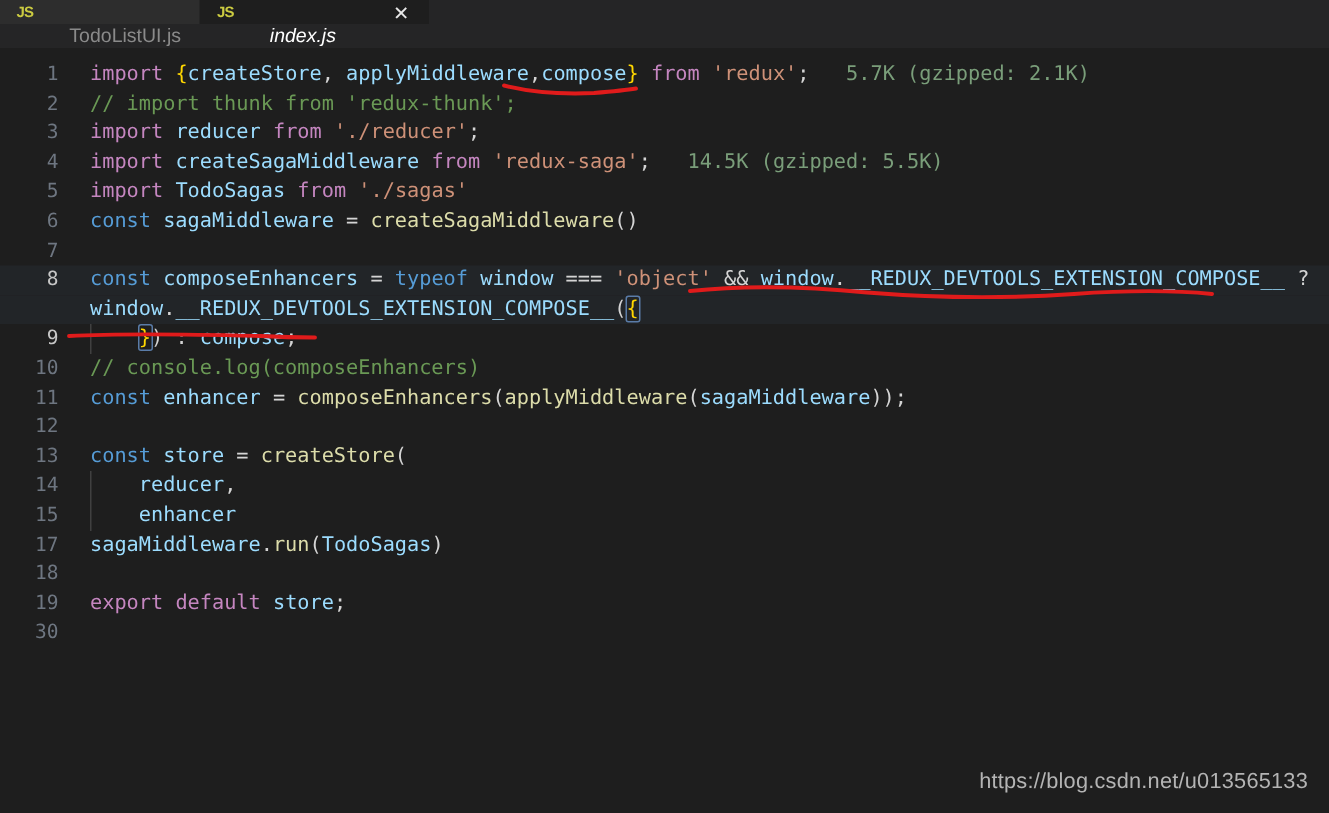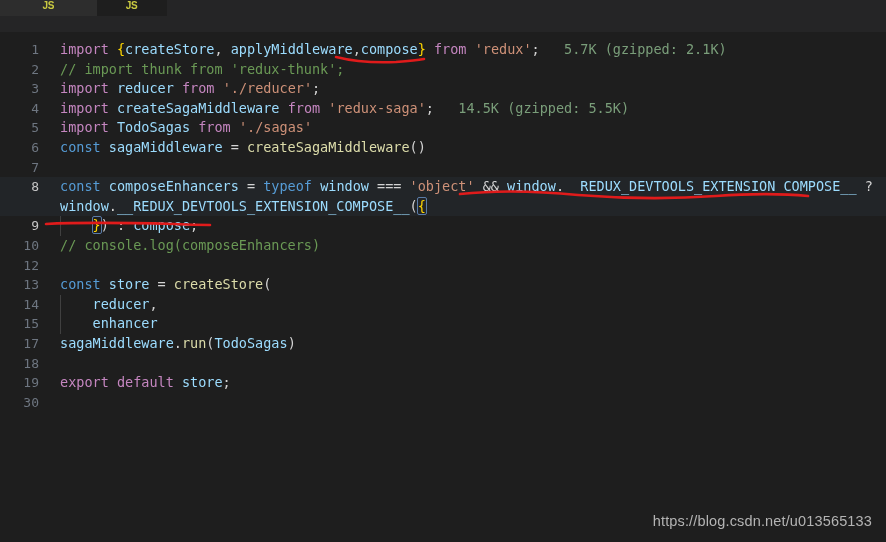--- a/index.html
+++ b/index.html
@@ -31,21 +31,20 @@
     gap: 24px;
     padding: 0 12px 0 11px;
     height: 16px;
     background: #2d2d2d;
     border-right: 1px solid #1e1e1e;
     font-family: "Liberation Sans", sans-serif;
     font-size: 13px;
     color: #8a8a8a;
     white-space: nowrap;
     cursor: pointer;
-    flex-direction: column;
   }
   .tab.active {
     background: #1e1e1e;
     color: #ffffff;
   }
   .tab.active .tab-label { font-style: italic; text-align: center; }
   .tab-icon {
     font-family: "Liberation Sans", sans-serif;
     font-weight: bold;
     font-size: 10px;
@@ -213,20 +212,24 @@
       <div class="row">
         <div class="gutter cur">9</div>
         <div class="codetext"><span class="iguide" style="left:10px;"></span><span class="pun">    </span><span class="brc bmatch">}</span><span class="pun">)</span><span class="op"> : </span><span class="var">compose</span><span class="pun">;</span></div>
       </div>
 
       <div class="row">
         <div class="gutter">10</div>
         <div class="codetext"><span class="cmt">// console.log(composeEnhancers)</span></div>
       </div>
 
+      <div class="row">
+        <div class="gutter">11</div>
+        <div class="codetext"><span class="kw">const</span><span class="pun"> </span><span class="var">enhancer</span><span class="op"> = </span><span class="fn">composeEnhancers</span><span class="pun">(</span><span class="fn">applyMiddleware</span><span class="pun">(</span><span class="var">sagaMiddleware</span><span class="pun">));</span></div>
+      </div>
 
       <div class="row">
         <div class="gutter">12</div>
         <div class="codetext"></div>
       </div>
 
       <div class="row">
         <div class="gutter">13</div>
         <div class="codetext"><span class="kw">const</span><span class="pun"> </span><span class="var">store</span><span class="op"> = </span><span class="fn">createStore</span><span class="pun">(</span></div>
       </div>

